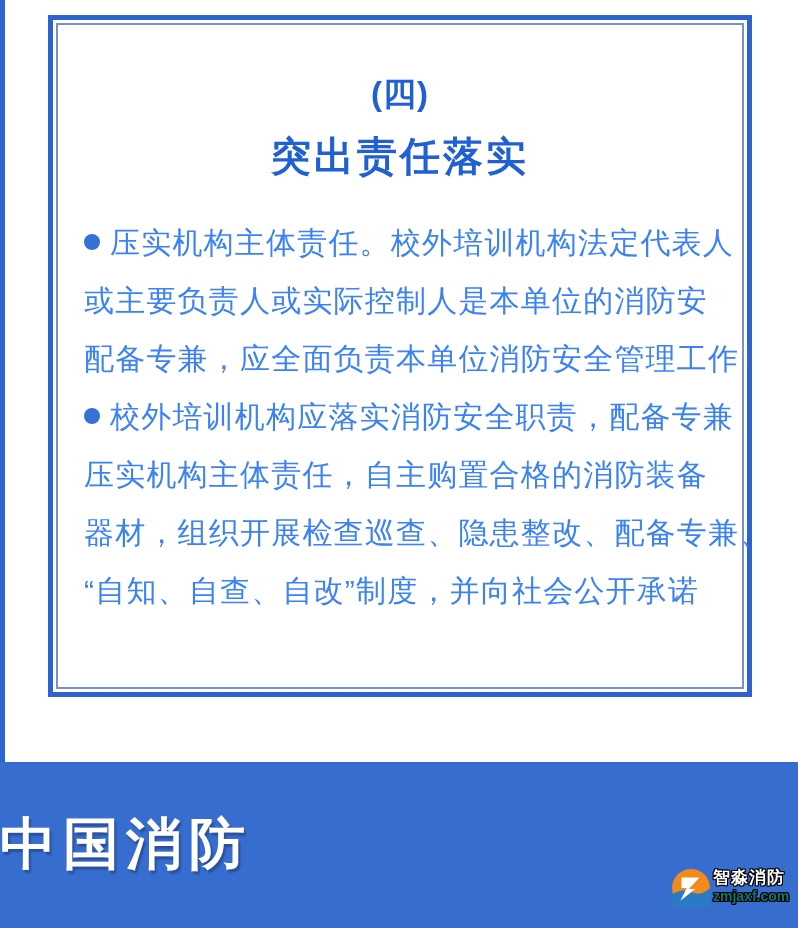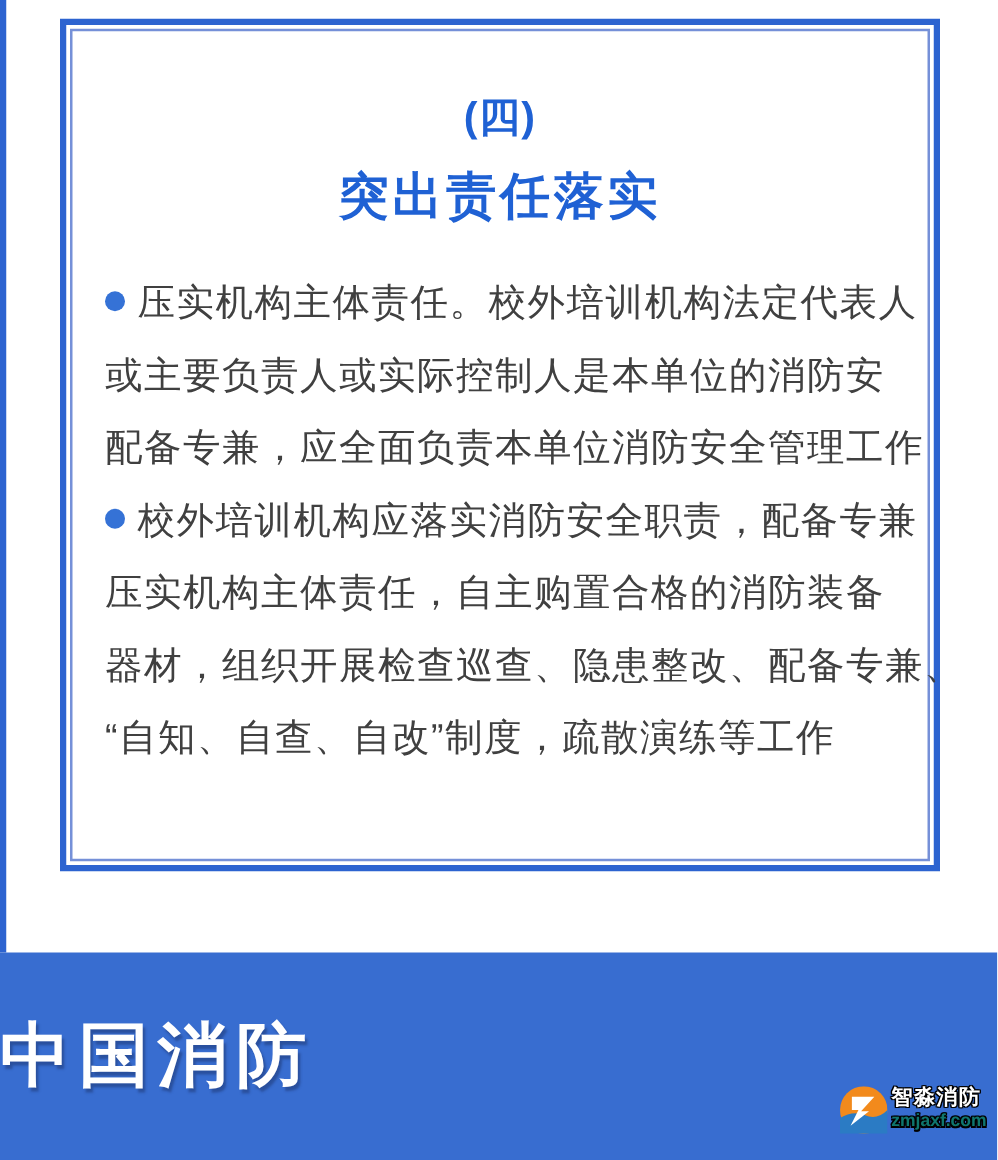--- a/index.html
+++ b/index.html
@@ -57,21 +57,21 @@
     font-weight: 700;
     letter-spacing: 3px;
   }
   .body-text {
     margin-top: 30px;
     padding: 0 24px 0 26px;
   }
   .body-line {
     font-size: 30px;
     line-height: 58px;
-    color: #404040;
+    color: #3b82f6;
     letter-spacing: 1.2px;
     white-space: nowrap;
   }
   .bullet-dot {
     display: inline-block;
     width: 16px;
     height: 16px;
     border-radius: 50%;
     background: #3572d6;
     margin-right: 10px;
@@ -147,21 +147,21 @@
 
       <div class="card-title">突出责任落实</div>
 
       <div class="body-text">
         <div class="body-line"><span class="bullet-dot"></span><span>压实机构主体责任。校外培训机构法定代表人</span></div>
         <div class="body-line"><span>或主要负责人或实际控制人是本单位的消防安</span></div>
         <div class="body-line"><span>配备专兼，应全面负责本单位消防安全管理工作</span></div>
         <div class="body-line"><span class="bullet-dot"></span><span>校外培训机构应落实消防安全职责，配备专兼</span></div>
         <div class="body-line"><span>压实机构主体责任，自主购置合格的消防装备</span></div>
         <div class="body-line"><span>器材，组织开展检查巡查、隐患整改、配备专兼、</span></div>
-        <div class="body-line"><span>“自知、自查、自改”制度，疏散演练等工作</span></div>
+        <div class="body-line"><span>“自知、自查、自改”制度，并向社会公开承诺</span></div>
       </div>
 
     </div>
   </div>
 
   <div class="footer">
     <div class="footer-brand">中国消防</div>
   </div>
 
   <div class="watermark">

